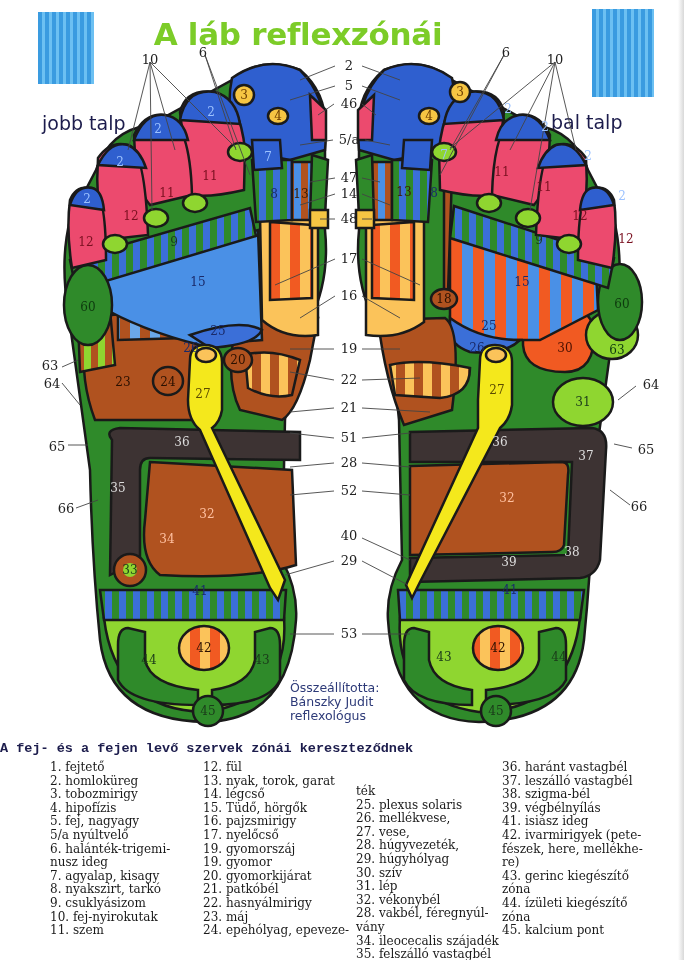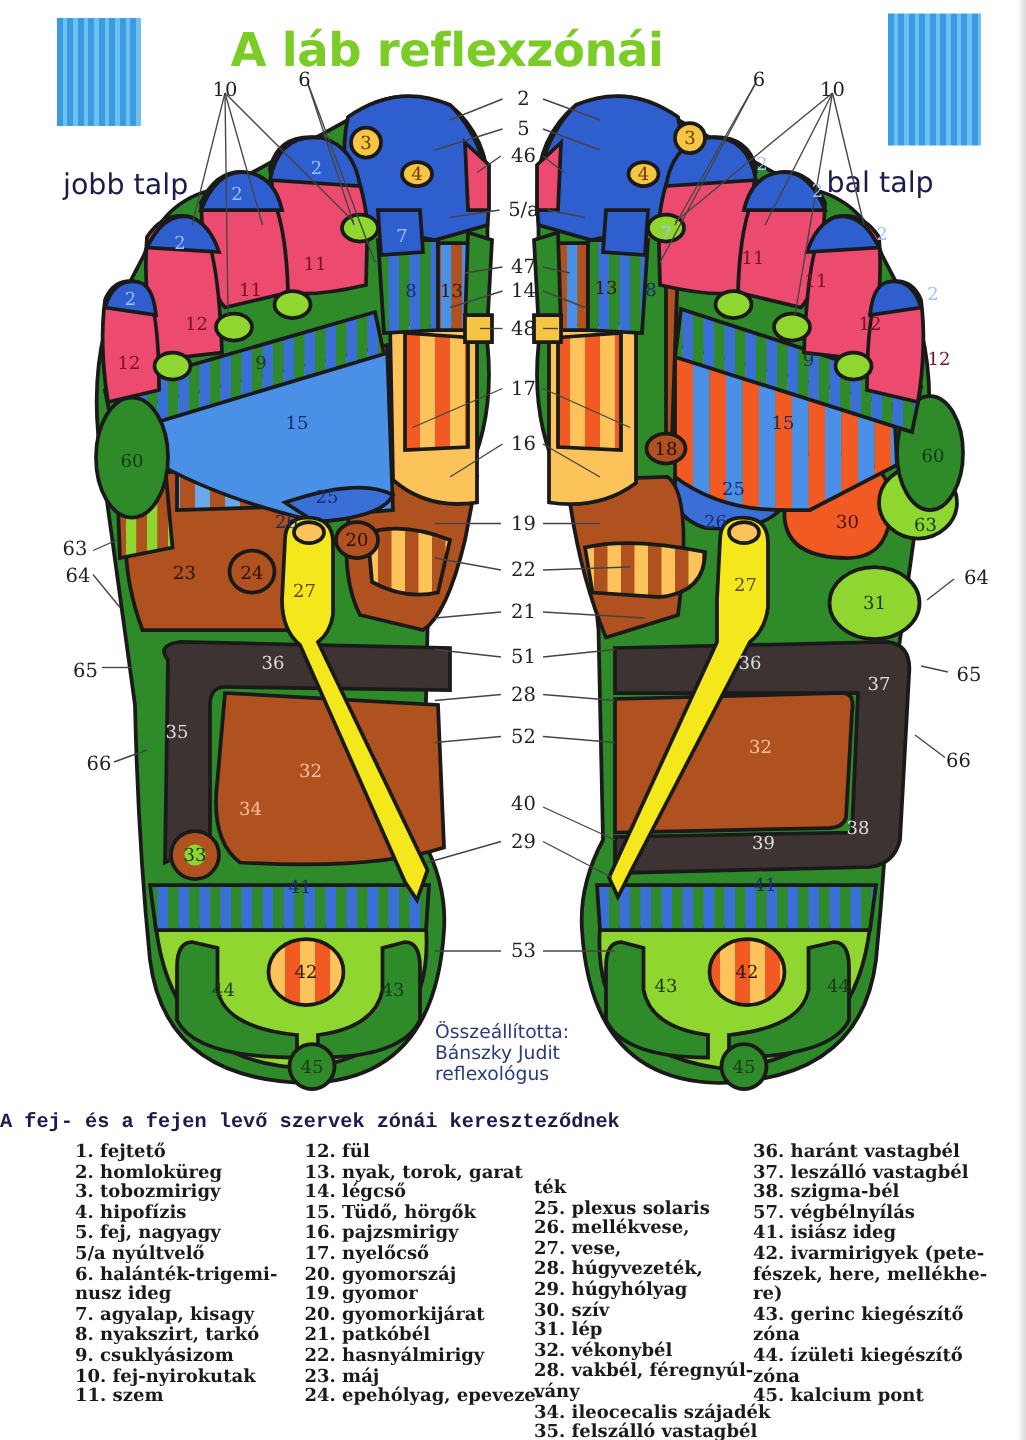--- a/index.html
+++ b/index.html
@@ -9,21 +9,21 @@
   .logo-right { left: 592px; top: 9px; width: 62px; height: 88px; }
   .title { position: absolute; left: 0; width: 596px; top: 16px; text-align: center; font-family: "DejaVu Sans", sans-serif; font-weight: bold; font-size: 31px; color: #7ccc28; letter-spacing: -0.3px; }
   .side-label { position: absolute; font-family: "DejaVu Sans", sans-serif; font-weight: normal; font-size: 19px; color: #1c1c4c; }
   .side-left { left: 42px; top: 112px; }
   .side-right { left: 551px; top: 111px; }
   svg#feet { position: absolute; left: 0; top: 0; }
   .num { font-family: "DejaVu Serif", serif; font-size: 13px; fill: #222; }
   .znum { font-family: "DejaVu Serif", serif; font-size: 12px; }
   .credit { position: absolute; left: 290px; top: 681px; width: 130px; font-family: "DejaVu Sans", sans-serif; font-size: 12.5px; line-height: 14px; color: #2d3a78; }
   .legend-head { position: absolute; left: 0; width: 684px; top: 741px; text-align: left; font-family: Liberation Mono, monospace; font-weight: bold; font-size: 13.5px; color: #1c1c4c; }
-  .legend-col { position: absolute; top: 761px; font-family: "DejaVu Serif", serif; font-weight: bold; font-size: 12px; line-height: 13.6px; color: #1a1a1a; }
+  .legend-col { position: absolute; top: 761px; font-family: "DejaVu Serif", serif; font-weight: normal; font-size: 12px; line-height: 13.6px; color: #1a1a1a; }
   .legend-col div { white-space: nowrap; }
   .col1 { left: 50px; } .col2 { left: 203px; } .col3 { left: 356px; margin-top: 24px; } .col4 { left: 502px; }
   .right-shade { position: absolute; right: 0; top: 0; width: 6px; height: 960px; background: linear-gradient(90deg, #fff, #d8d8d8); }
 </style>
 </head>
 <body>
 
 <div class="logo logo-left"></div>
 <div class="logo logo-right"></div>
 <div class="title">A láb reflexzónái</div>
@@ -377,21 +377,21 @@
     <div>10. fej-nyirokutak</div>
     <div>11. szem</div>
   </div>
 <div class="legend-col col2">
     <div>12. fül</div>
     <div>13. nyak, torok, garat</div>
     <div>14. légcső</div>
     <div>15. Tüdő, hörgők</div>
     <div>16. pajzsmirigy</div>
     <div>17. nyelőcső</div>
-    <div>20. gyomorszáj</div>
+    <div>19. gyomorszáj</div>
     <div>19. gyomor</div>
     <div>20. gyomorkijárat</div>
     <div>21. patkóbél</div>
     <div>22. hasnyálmirigy</div>
     <div>23. máj</div>
     <div>24. epehólyag, epeveze-</div>
   </div>
 <div class="legend-col col3">
     <div>ték</div>
     <div>25. plexus solaris</div>
@@ -404,21 +404,21 @@
     <div>32. vékonybél</div>
     <div>28. vakbél, féregnyúl-</div>
     <div>vány</div>
     <div>34. ileocecalis szájadék</div>
     <div>35. felszálló vastagbél</div>
   </div>
 <div class="legend-col col4">
     <div>36. haránt vastagbél</div>
     <div>37. leszálló vastagbél</div>
     <div>38. szigma-bél</div>
-    <div>57. végbélnyílás</div>
+    <div>39. végbélnyílás</div>
     <div>41. isiász ideg</div>
     <div>42. ivarmirigyek (pete-</div>
     <div>fészek, here, mellékhe-</div>
     <div>re)</div>
     <div>43. gerinc kiegészítő</div>
     <div>zóna</div>
     <div>44. ízületi kiegészítő</div>
     <div>zóna</div>
     <div>45. kalcium pont</div>
   </div>

